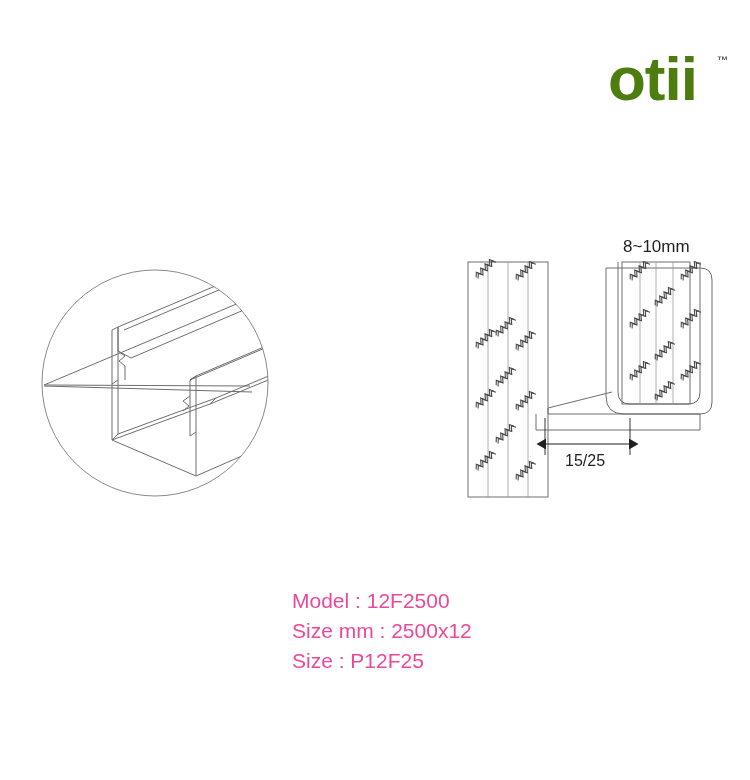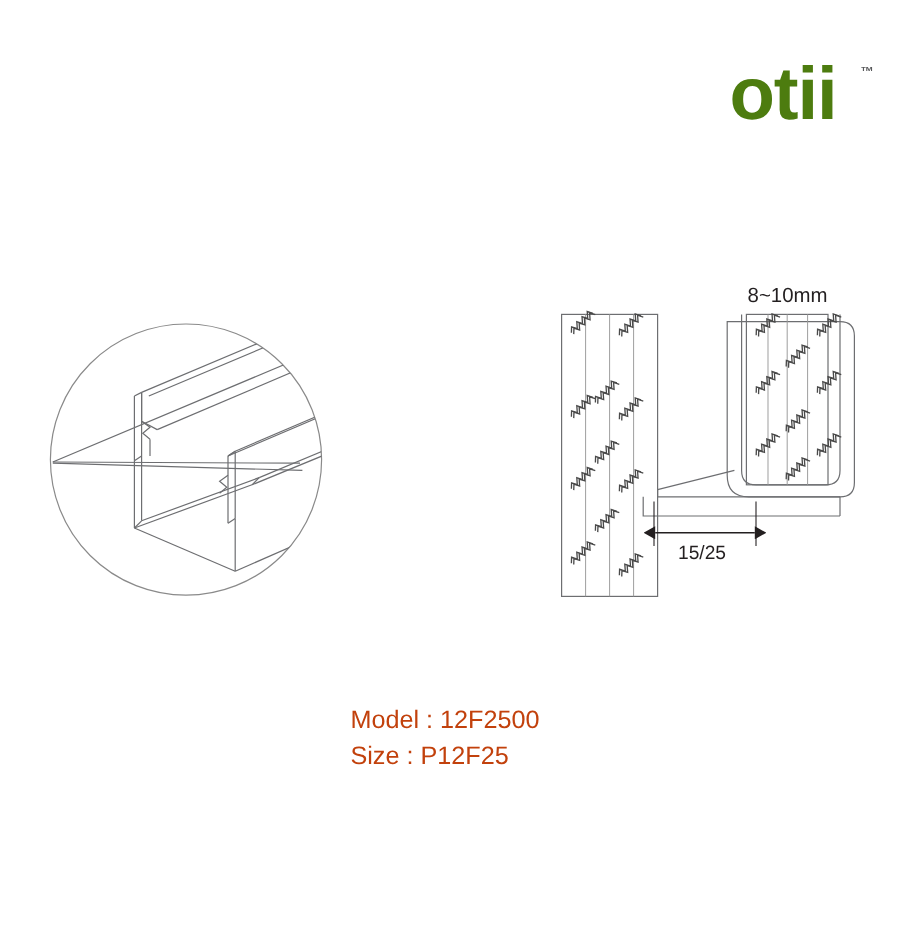--- a/index.html
+++ b/index.html
@@ -57,21 +57,21 @@
   
   #spec-block {
     position: absolute;
     left: 292px;
     top: 586px;
     width: 330px;
   }
   #spec-block .spec-line {
     font-size: 21px;
     line-height: 30px;
-    color: #c2410c;
+    color: #ec4899;
     white-space: nowrap;
   }
 </style>
 </head>
 <body>
 
 <div id="brand-logo">
   <span class="logo-word">otii</span>
   <span class="logo-tm">™</span>
 </div>
@@ -228,14 +228,15 @@
       <line x1="545" y1="418" x2="545" y2="455" stroke="#231f20" stroke-width="0.9"></line>
       <line x1="630" y1="418" x2="630" y2="455" stroke="#231f20" stroke-width="0.9"></line>
       <line x1="546" y1="444" x2="629" y2="444" stroke="#231f20" stroke-width="1.2" marker-start="url(#arrow-left)" marker-end="url(#arrow-right)"></line>
       <text x="565" y="466" font-family="Liberation Sans, sans-serif" font-size="16" fill="#231f20">15/25</text>
     </g>
   </g>
 </svg>
 
 <div id="spec-block">
   <div class="spec-line">Model : 12F2500</div>
+  <div class="spec-line">Size mm : 2500x12</div>
   <div class="spec-line">Size : P12F25</div>
 </div>
 
 </body></html>

